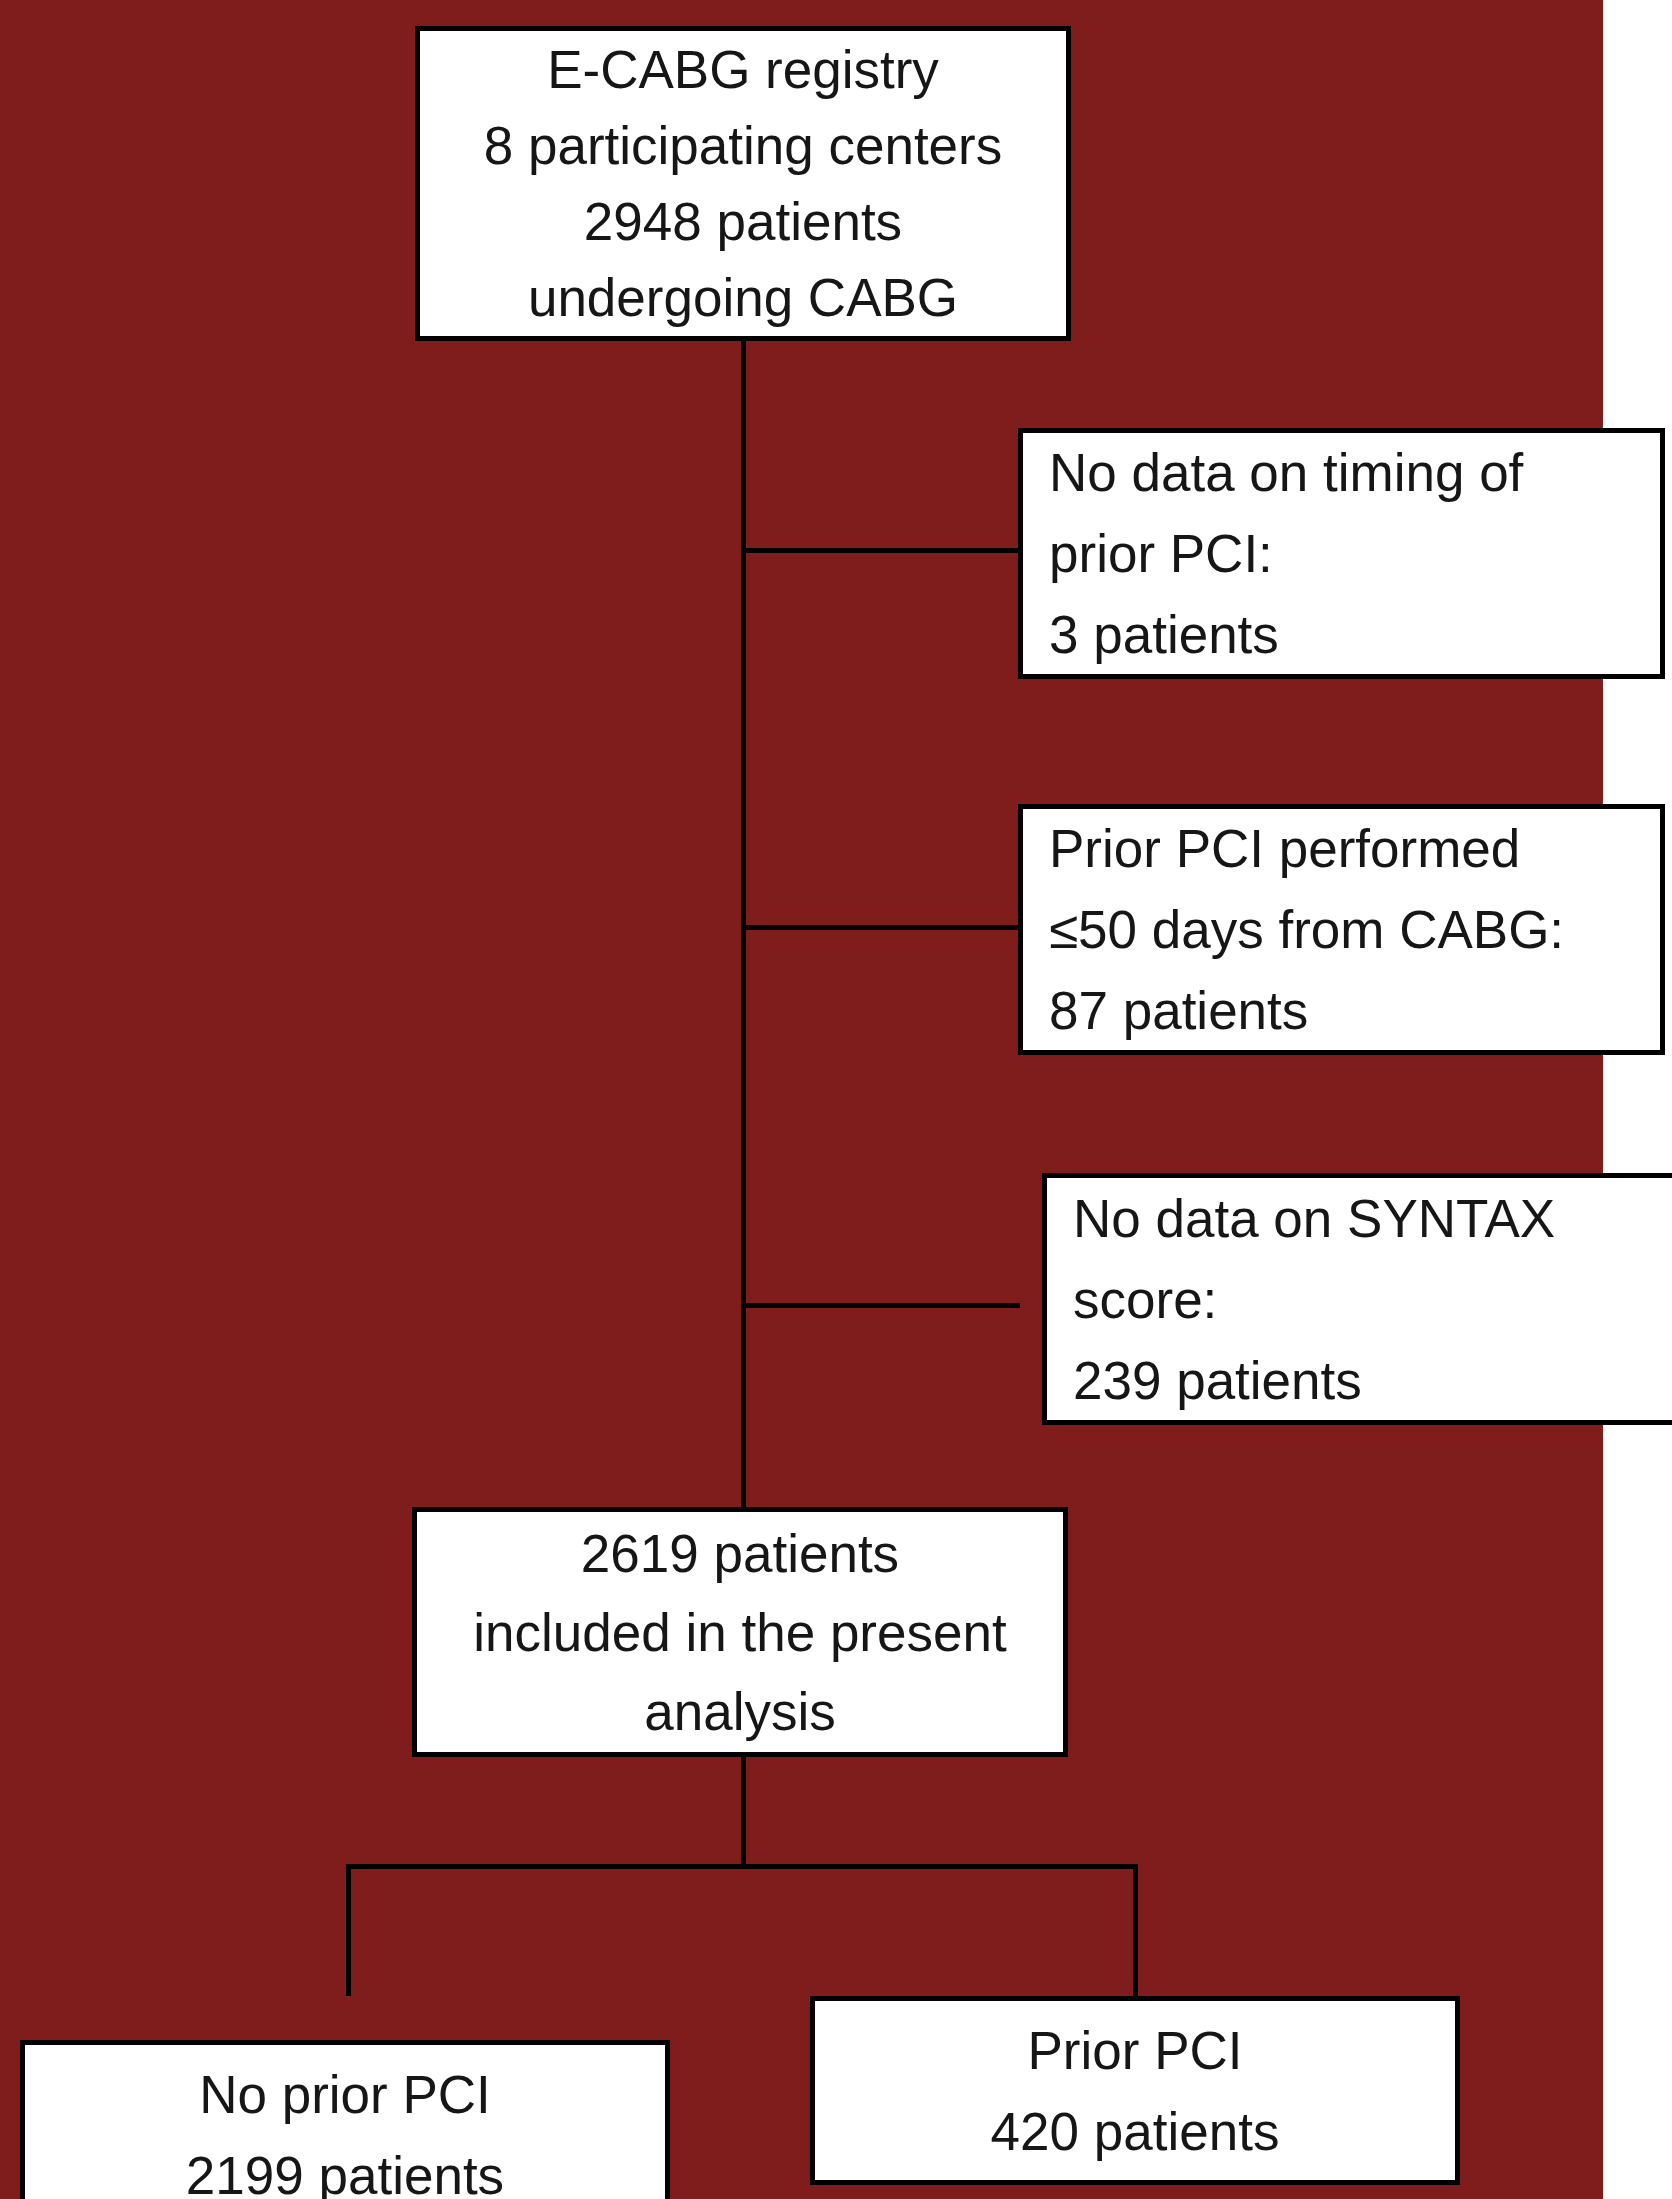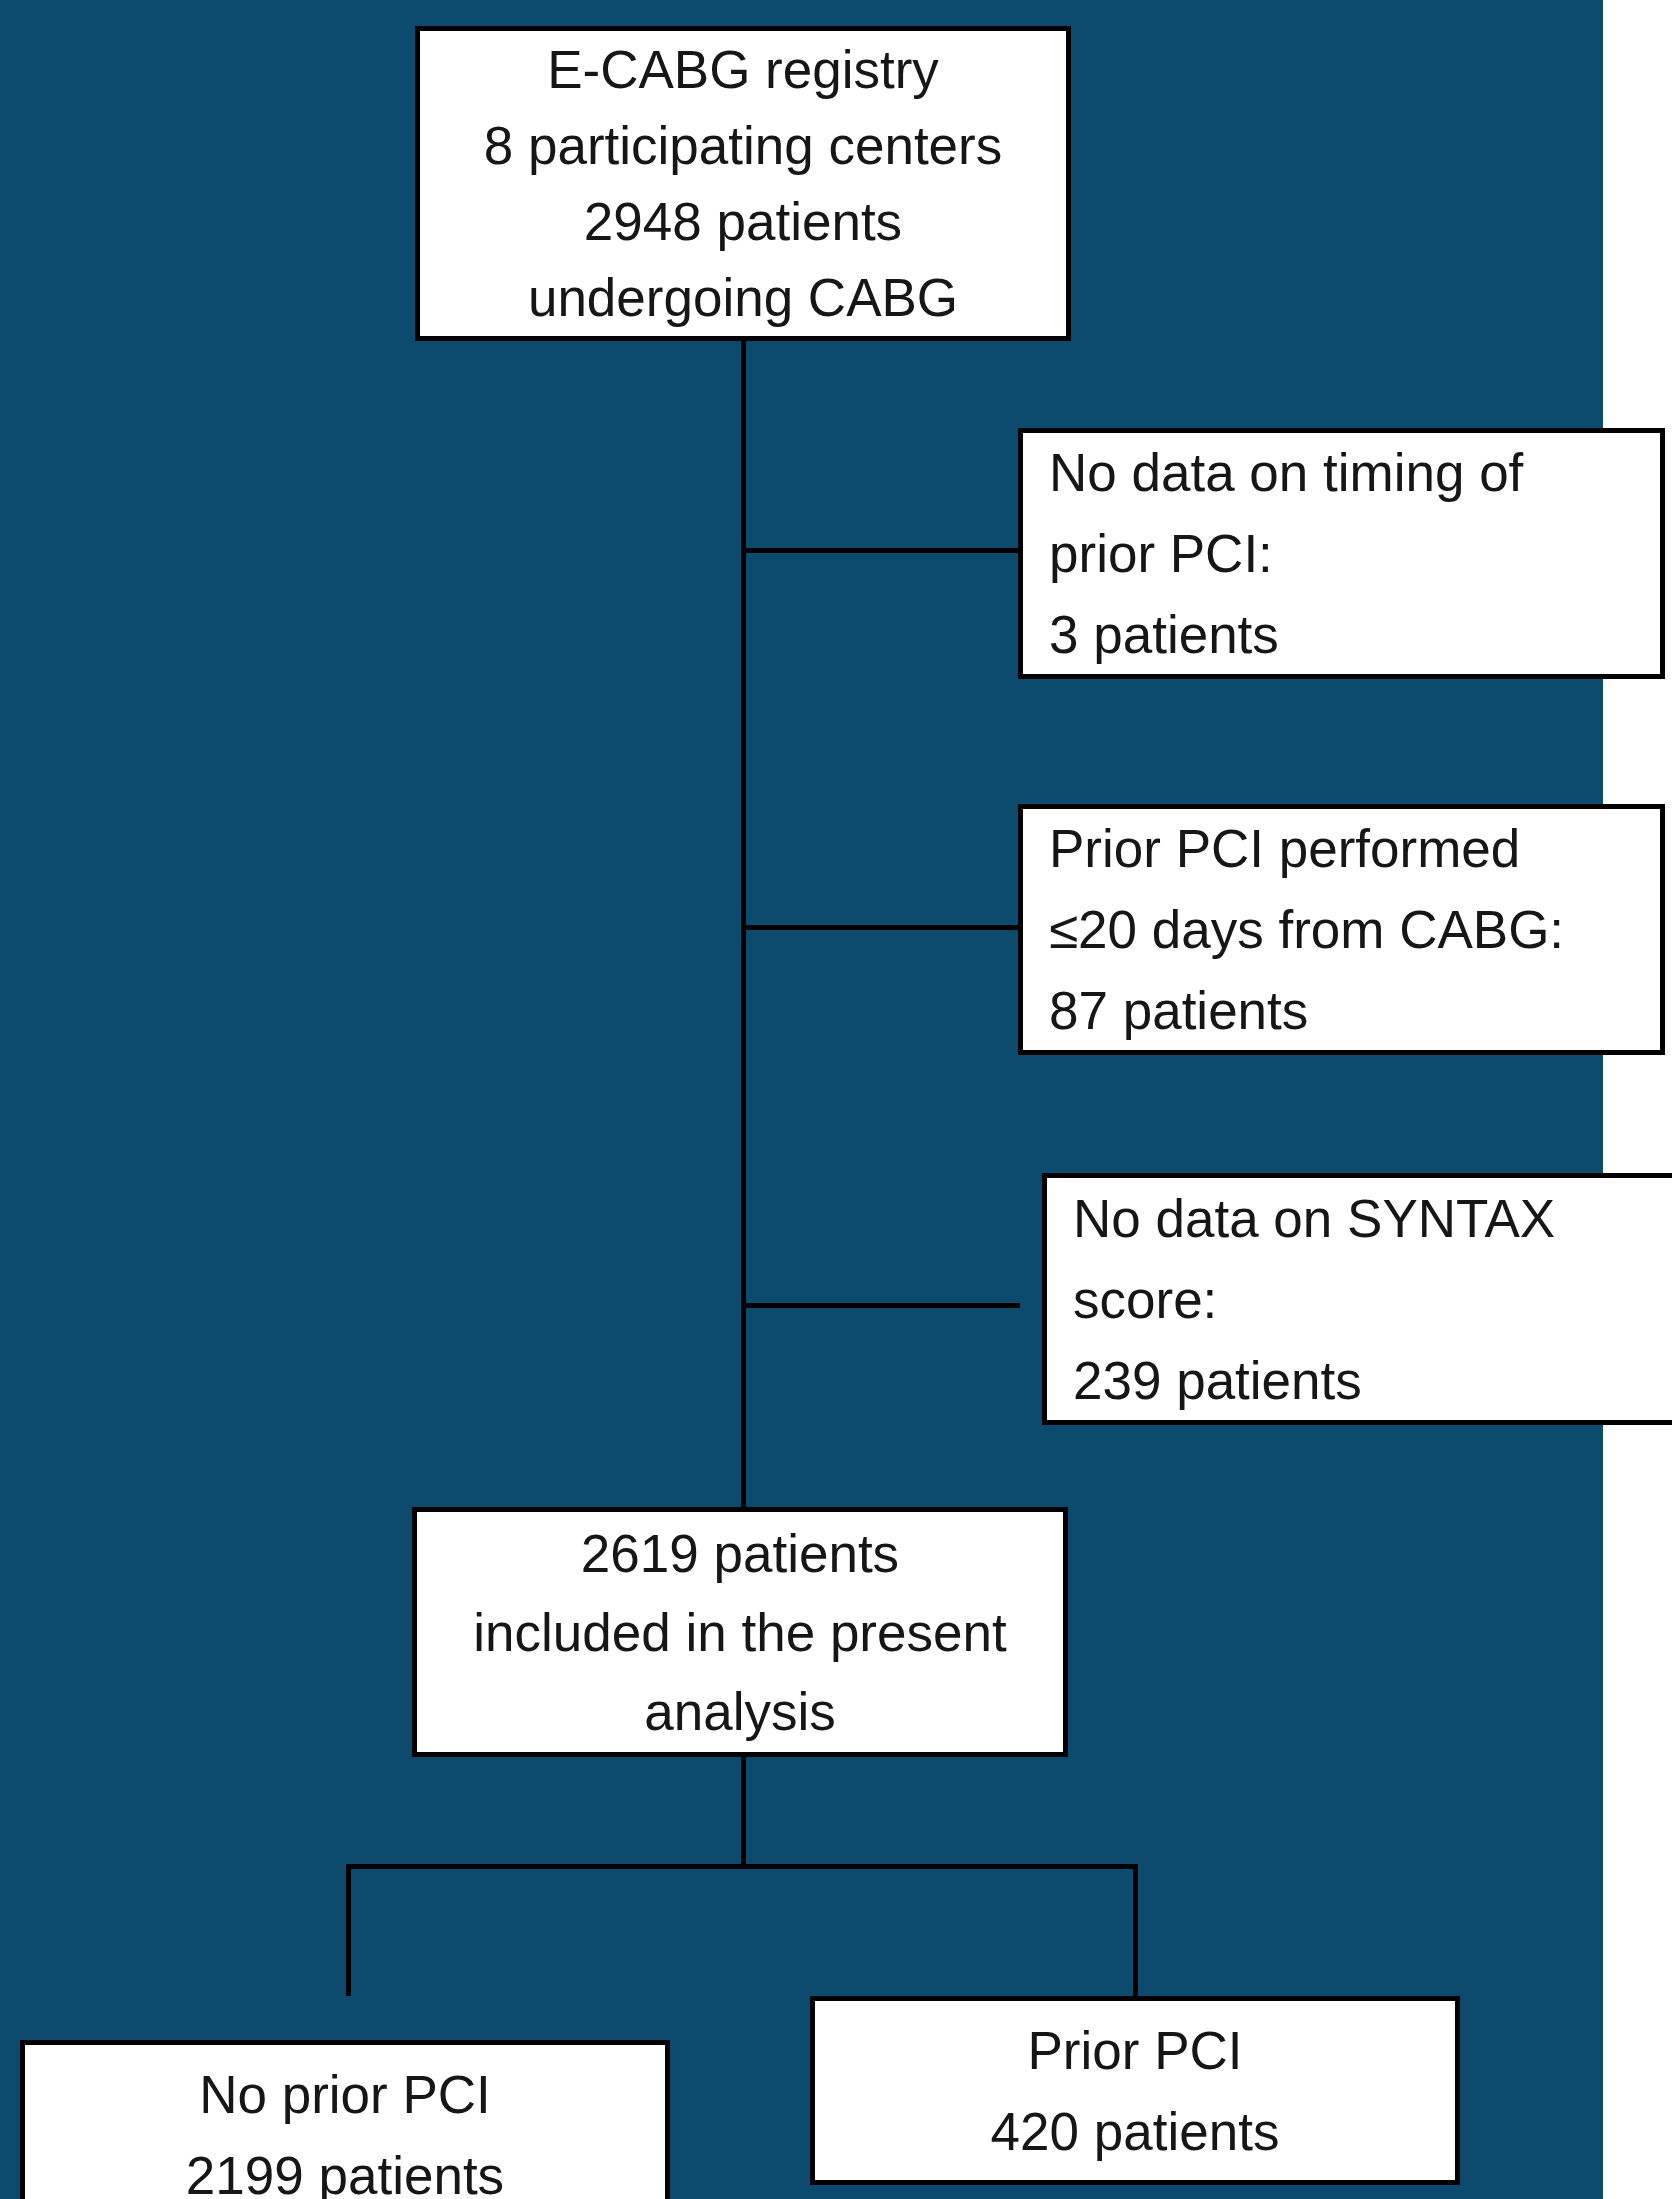--- a/index.html
+++ b/index.html
@@ -4,21 +4,21 @@
 <style>
   html, body {
     margin: 0;
     padding: 0;
     background: #ffffff;
   }
   .canvas {
     position: relative;
     width: 1603px;
     height: 2199px;
-    background: #0c4a6e;
+    background: #7f1d1d;
     font-family: "Liberation Sans", sans-serif;
     color: #161616;
   }
   .box {
     position: absolute;
     box-sizing: border-box;
     background: #ffffff;
     border: 5.2px solid #000000;
     display: flex;
     flex-direction: column;
@@ -77,21 +77,21 @@
   <div class="line" id="conn-excl-3"></div>
 
   <div class="box leftal" id="box-excl-1">
     <span class="ln">No data on timing of</span>
     <span class="ln">prior PCI:</span>
     <span class="ln">3 patients</span>
   </div>
 
   <div class="box leftal" id="box-excl-2">
     <span class="ln">Prior PCI performed</span>
-    <span class="ln">≤20 days from CABG:</span>
+    <span class="ln">≤50 days from CABG:</span>
     <span class="ln">87 patients</span>
   </div>
 
   <div class="box leftal" id="box-excl-3">
     <span class="ln">No data on SYNTAX</span>
     <span class="ln">score:</span>
     <span class="ln">239 patients</span>
   </div>
 
   <div class="box centered" id="box-included">

